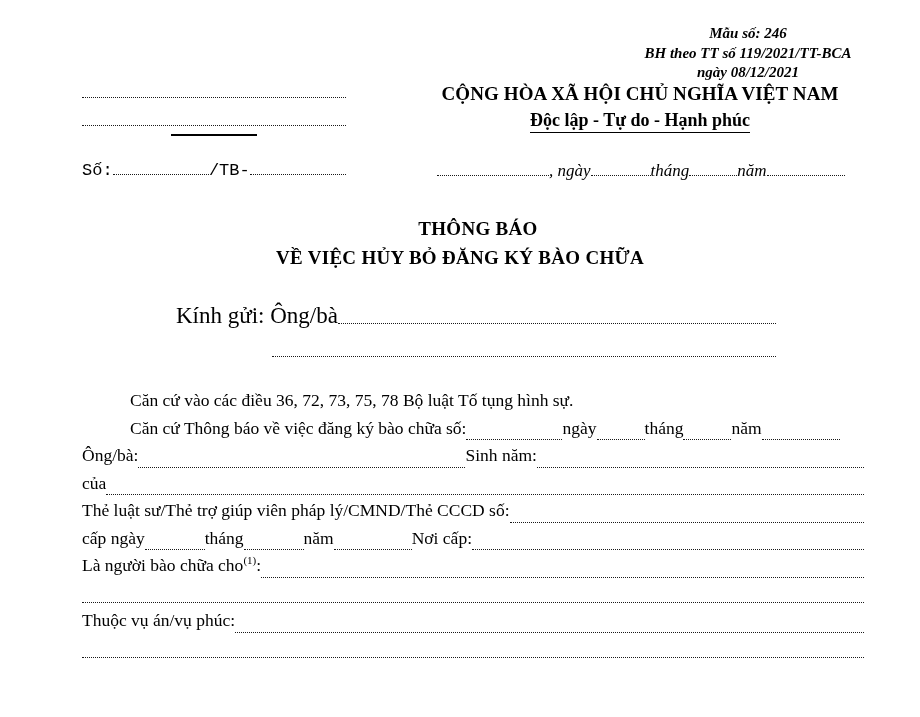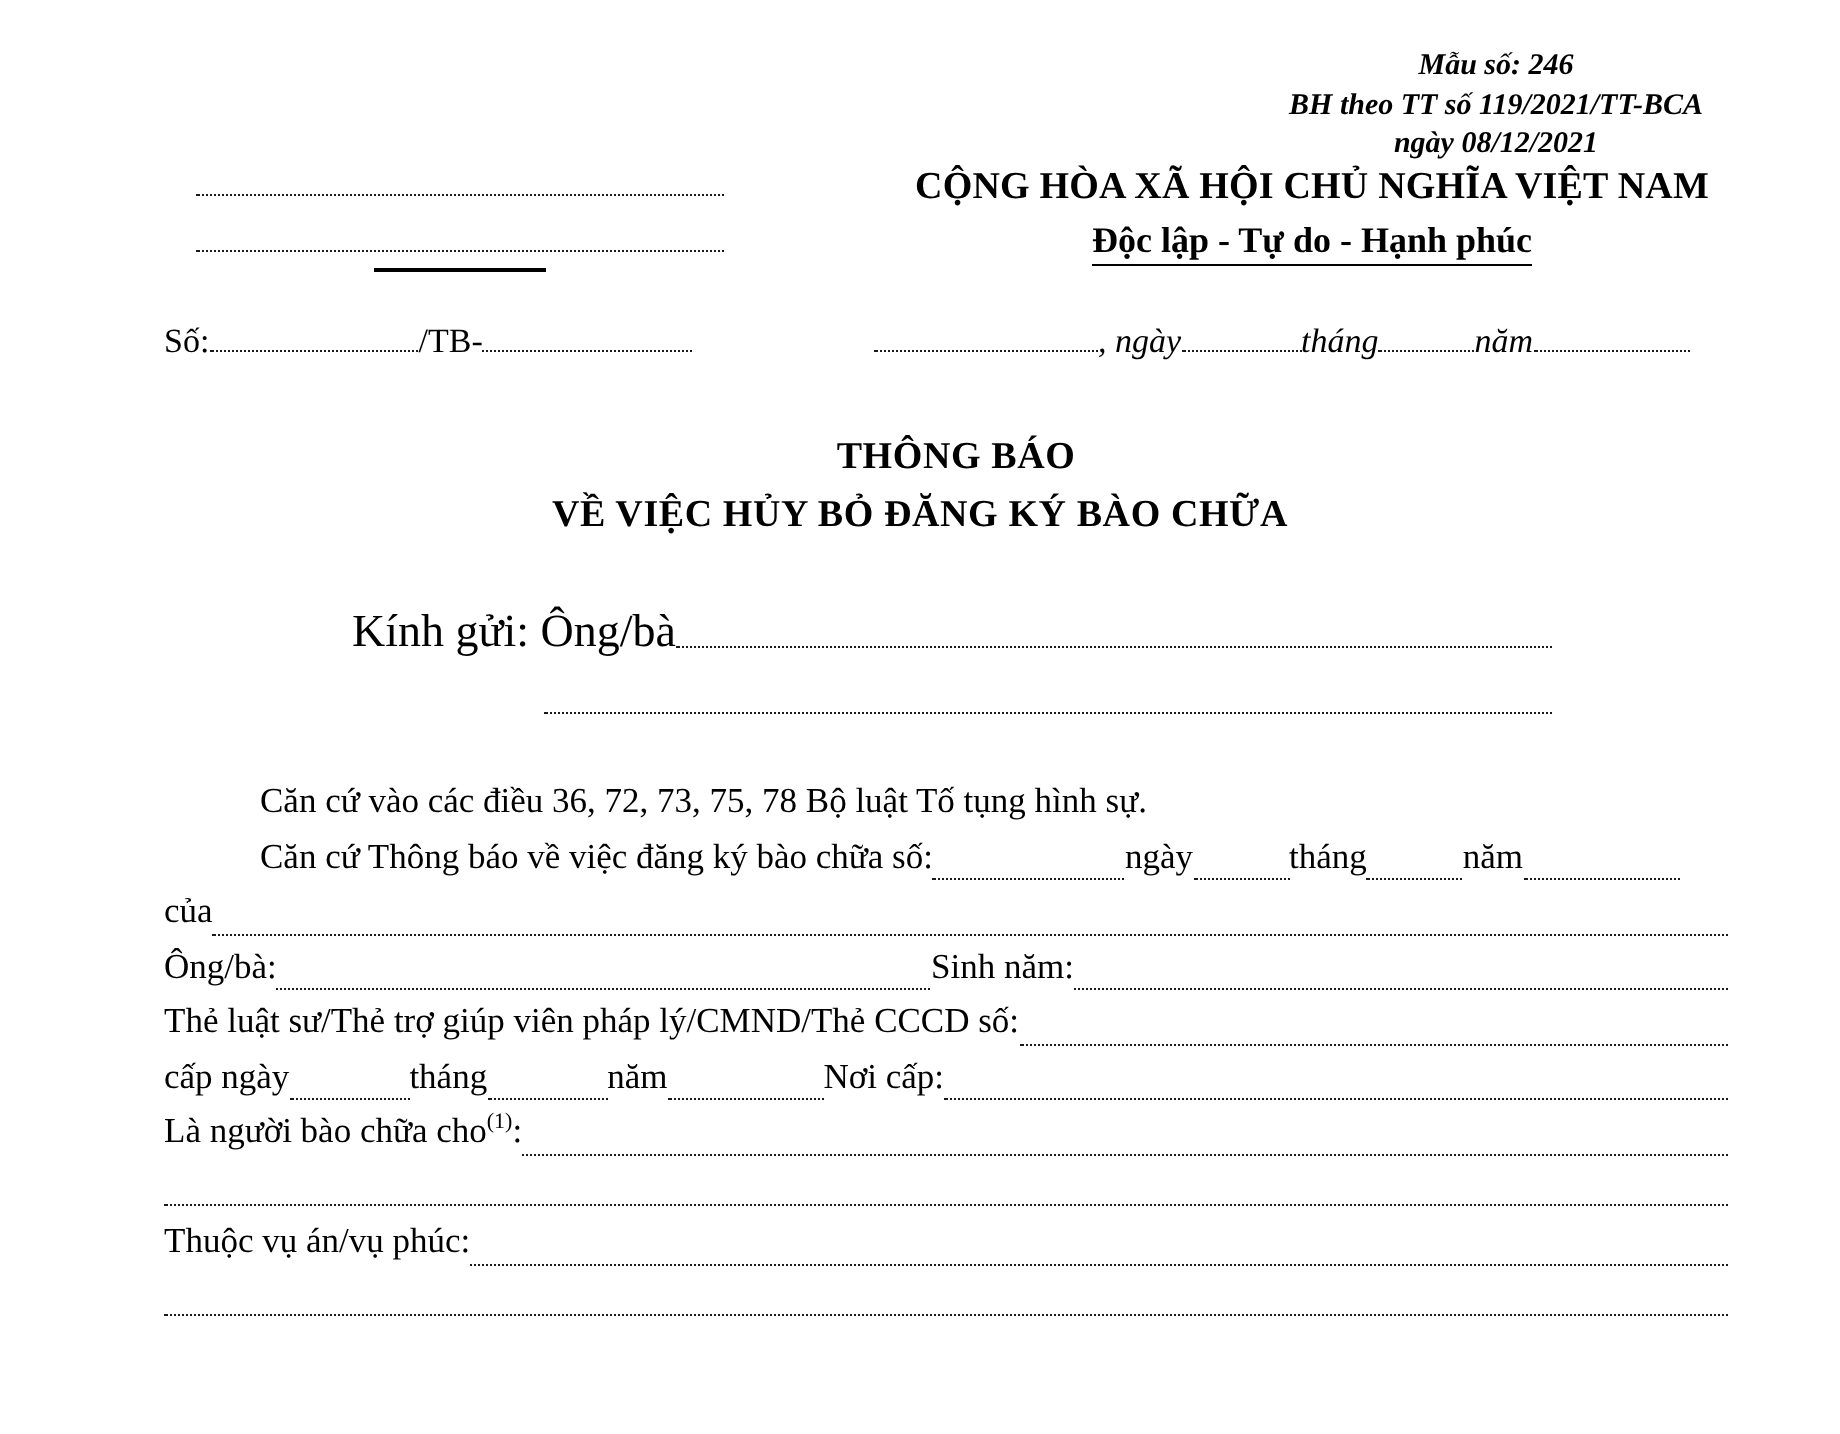--- a/index.html
+++ b/index.html
@@ -46,21 +46,21 @@
     font-style: italic;
     font-weight: bold;
     font-size: 15px;
     line-height: 19.5px;
   }
 
   
   #header-band {
     position: absolute;
     top: 84px;
-    left: 16px;
+    left: 0;
     width: 839px;
     height: 100px;
   }
 
   #issuer-block {
     position: absolute;
     top: 0;
     left: 82px;
     width: 264px;
   }
@@ -100,21 +100,21 @@
   }
 
   
   #so-row {
     position: absolute;
     top: 161px;
     left: 82px;
     width: 264px;
     font-size: 17px;
   }
-  #so-row .row { align-items: flex-start; }
+  #so-row .row { align-items: flex-start; font-family: Liberation Mono, monospace; }
   #so-label { white-space: pre; }
   #so-sep { white-space: pre; }
 
   #date-row {
     position: absolute;
     top: 161px;
     left: 437px;
     width: 410px;
     font-size: 17px;
     font-style: italic;
@@ -264,28 +264,28 @@
     <span class="dots fixed-xl"></span>
     <span class="lbl">ngày</span>
     <span class="dots fixed-sm"></span>
     <span class="lbl">tháng</span>
     <span class="dots fixed-sm"></span>
     <span class="lbl">năm</span>
     <span class="dots fixed-lg"></span>
   </div>
 
   <div class="line">
+    <span class="lbl">Ông/bà:</span>
+    <span class="dots"></span>
+    <span class="lbl">Sinh năm:</span>
+    <span class="dots"></span>
+  </div>
+
+  <div class="line">
     <span class="lbl">của</span>
-    <span class="dots"></span>
-  </div>
-
-  <div class="line">
-    <span class="lbl">Ông/bà:</span>
-    <span class="dots"></span>
-    <span class="lbl">Sinh năm:</span>
     <span class="dots"></span>
   </div>
 
 
   <div class="line">
     <span class="lbl">Thẻ luật sư/Thẻ trợ giúp viên pháp lý/CMND/Thẻ CCCD số:</span>
     <span class="dots"></span>
   </div>
 
   <div class="line">

